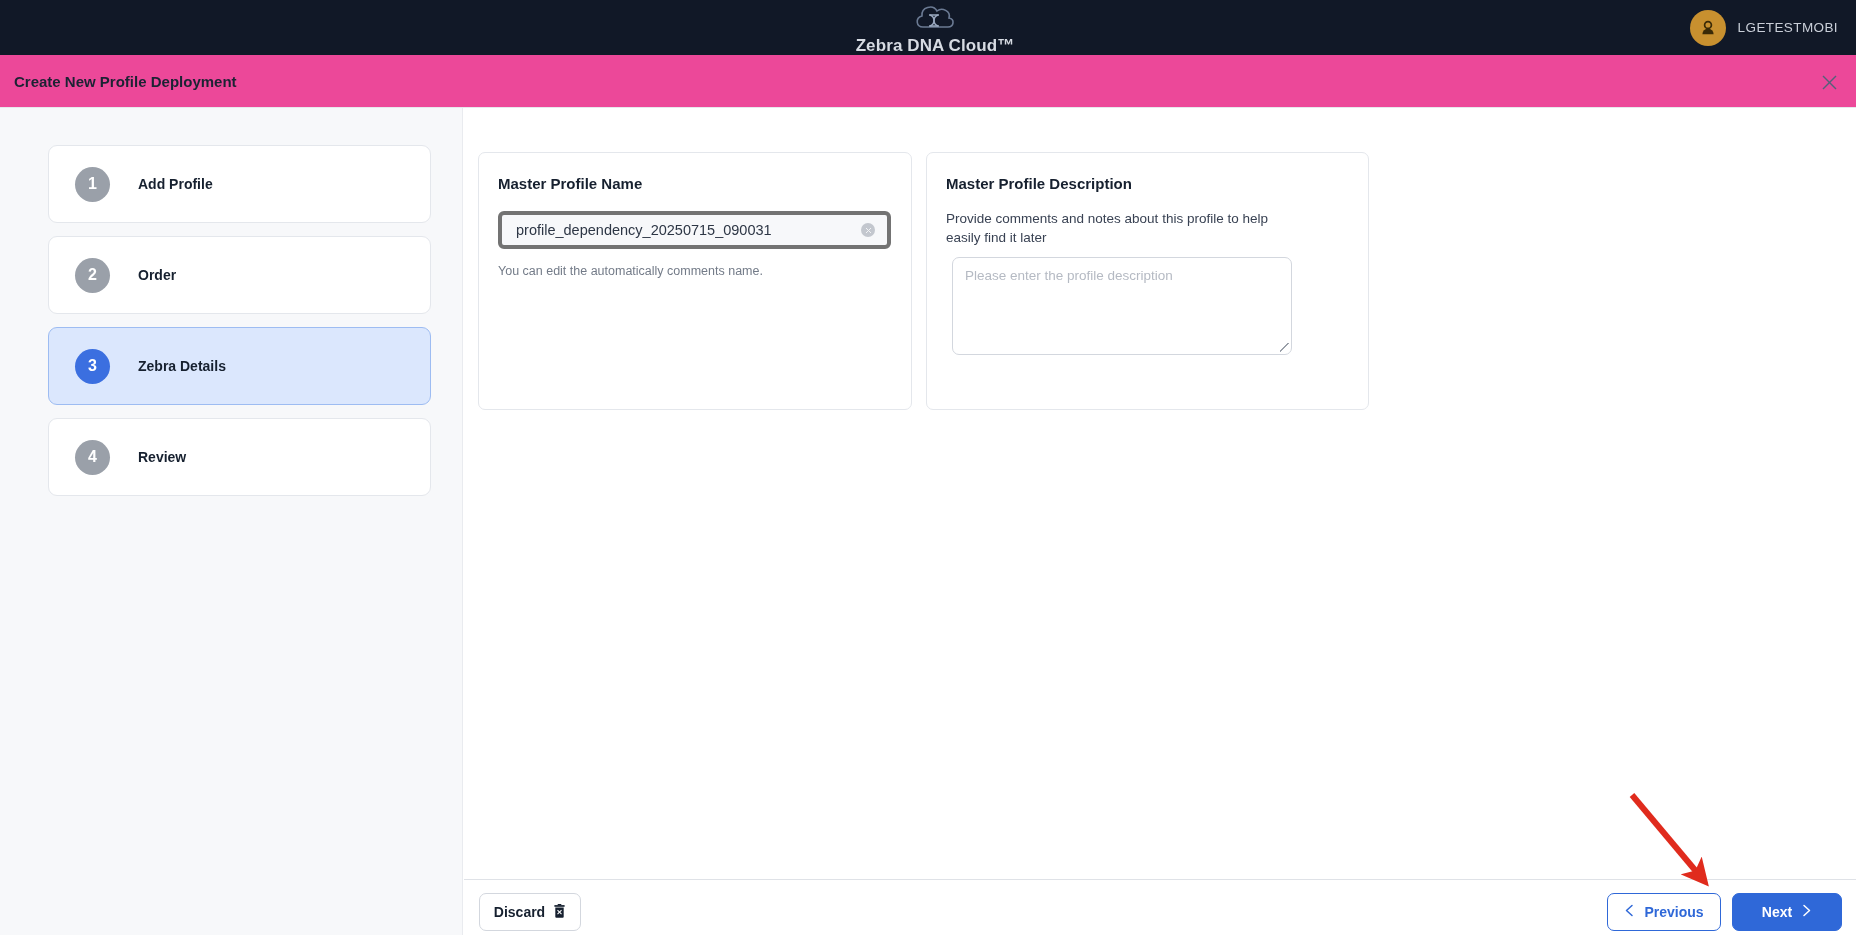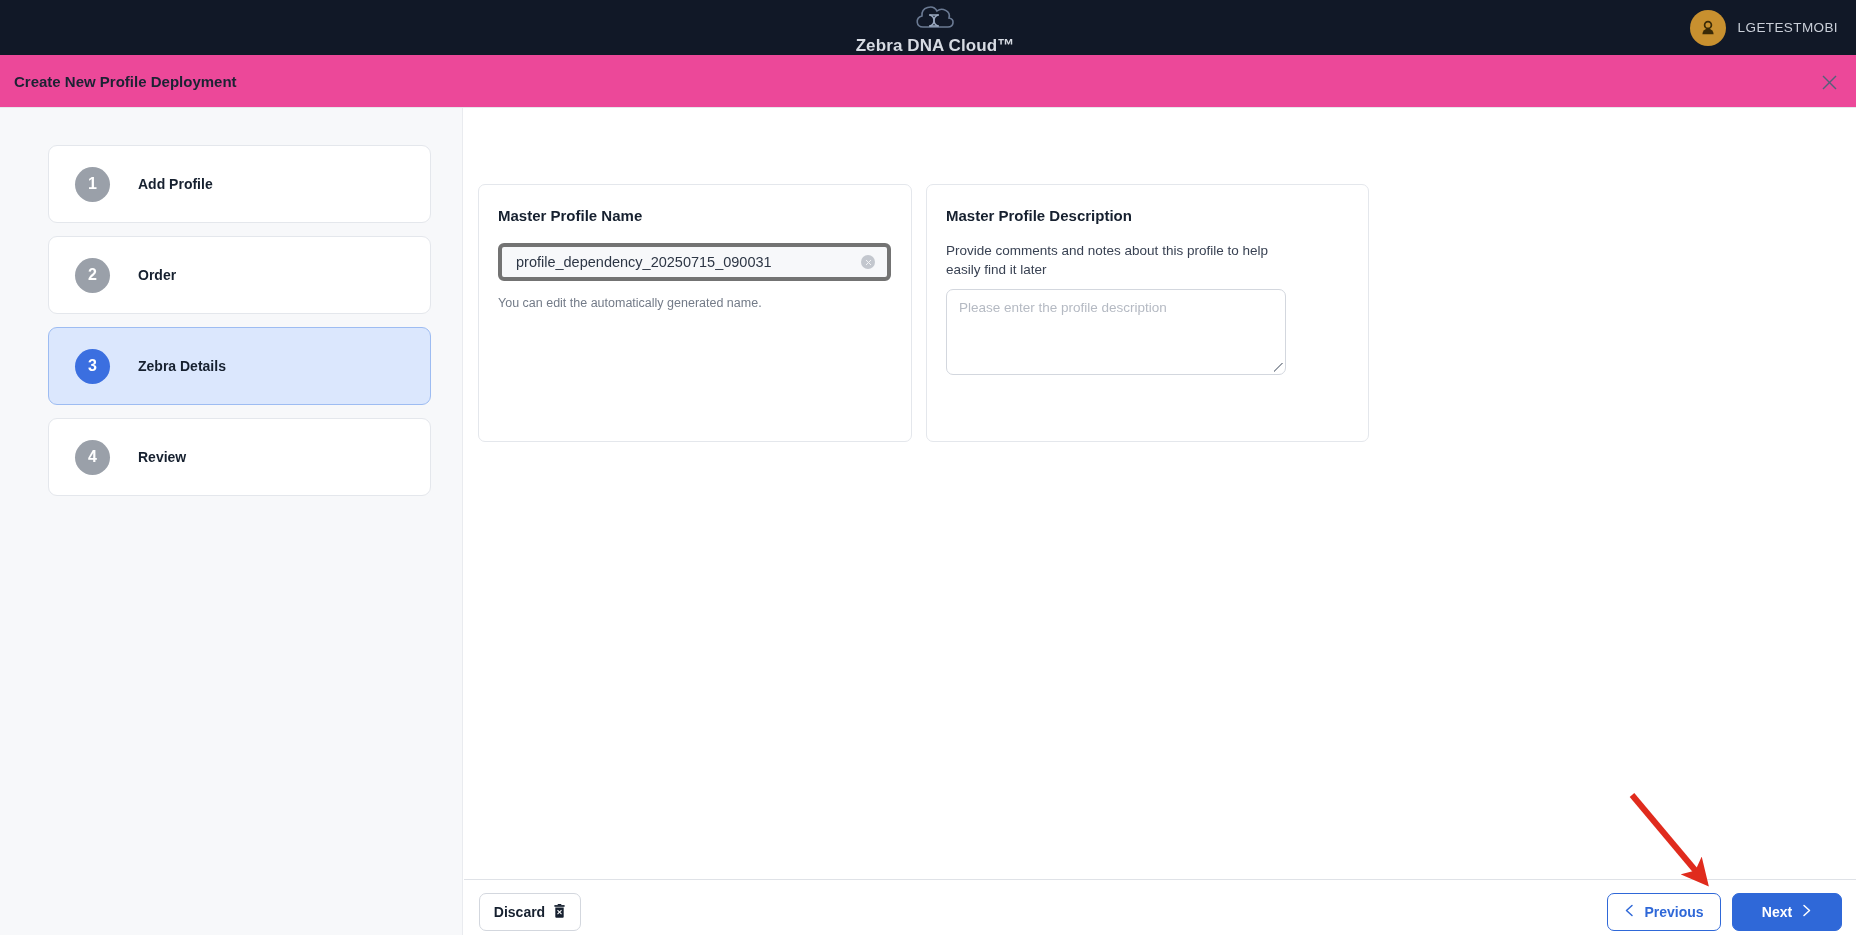--- a/index.html
+++ b/index.html
@@ -108,21 +108,20 @@
     position: absolute; left: 464px; top: 108px;
     width: 1392px; height: 772px;
     background: #ffffff;
     border-bottom: 1px solid #dfe2e7;
   }
   .card {
     position: absolute; top: 44px;
     background: #ffffff;
     border: 1px solid #e4e7ec;
     border-radius: 7px;
-    margin-top: 32px;
   }
   #card-name { left: 14px; width: 434px; height: 258px; }
   #card-desc { left: 462px; width: 443px; height: 258px; }
   .card-title {
     position: absolute; left: 19px; top: 22px;
     font-size: 15px; font-weight: bold; color: #16202f;
   }
   .name-input-box {
     position: absolute; left: 19px; top: 58px;
     width: 393px; height: 38px;
@@ -156,22 +155,22 @@
   .hint-text {
     position: absolute; left: 19px; top: 111px;
     font-size: 12.5px; color: #737b88;
   }
   .desc-help {
     position: absolute; left: 19px; top: 56px;
     width: 345px;
     font-size: 13.5px; color: #394253; line-height: 1.42;
   }
   .desc-textarea {
-    position: absolute; left: 19px; top: 104px;
-    width: 340px; height: 86px;
+    position: absolute; left: 25px; top: 104px;
+    width: 340px; height: 98px;
     background: #ffffff;
     border: 1px solid #d3d7de;
     border-radius: 7px;
     cursor: text;
     overflow: hidden;
   }
   .desc-placeholder {
     position: absolute; left: 12px; top: 10px;
     font-size: 13.5px; color: #b5bac3;
   }
@@ -293,21 +292,21 @@
 </div>
 
 <div class="main-panel">
 
   <div class="card" id="card-name">
     <div class="card-title">Master Profile Name</div>
     <div class="name-input-box">
       <span class="name-input-value">profile_dependency_20250715_090031</span>
       <span class="clear-icon"></span>
     </div>
-    <div class="hint-text">You can edit the automatically generated name.</div>
+    <div class="hint-text">You can edit the automatically comments name.</div>
   </div>
 
   <div class="card" id="card-desc">
     <div class="card-title">Master Profile Description</div>
     <div class="desc-help">Provide comments and notes about this profile to help easily find it later</div>
     <div class="desc-textarea">
       <span class="desc-placeholder">Please enter the profile description</span>
       <span class="resize-grip"></span>
     </div>
   </div>

